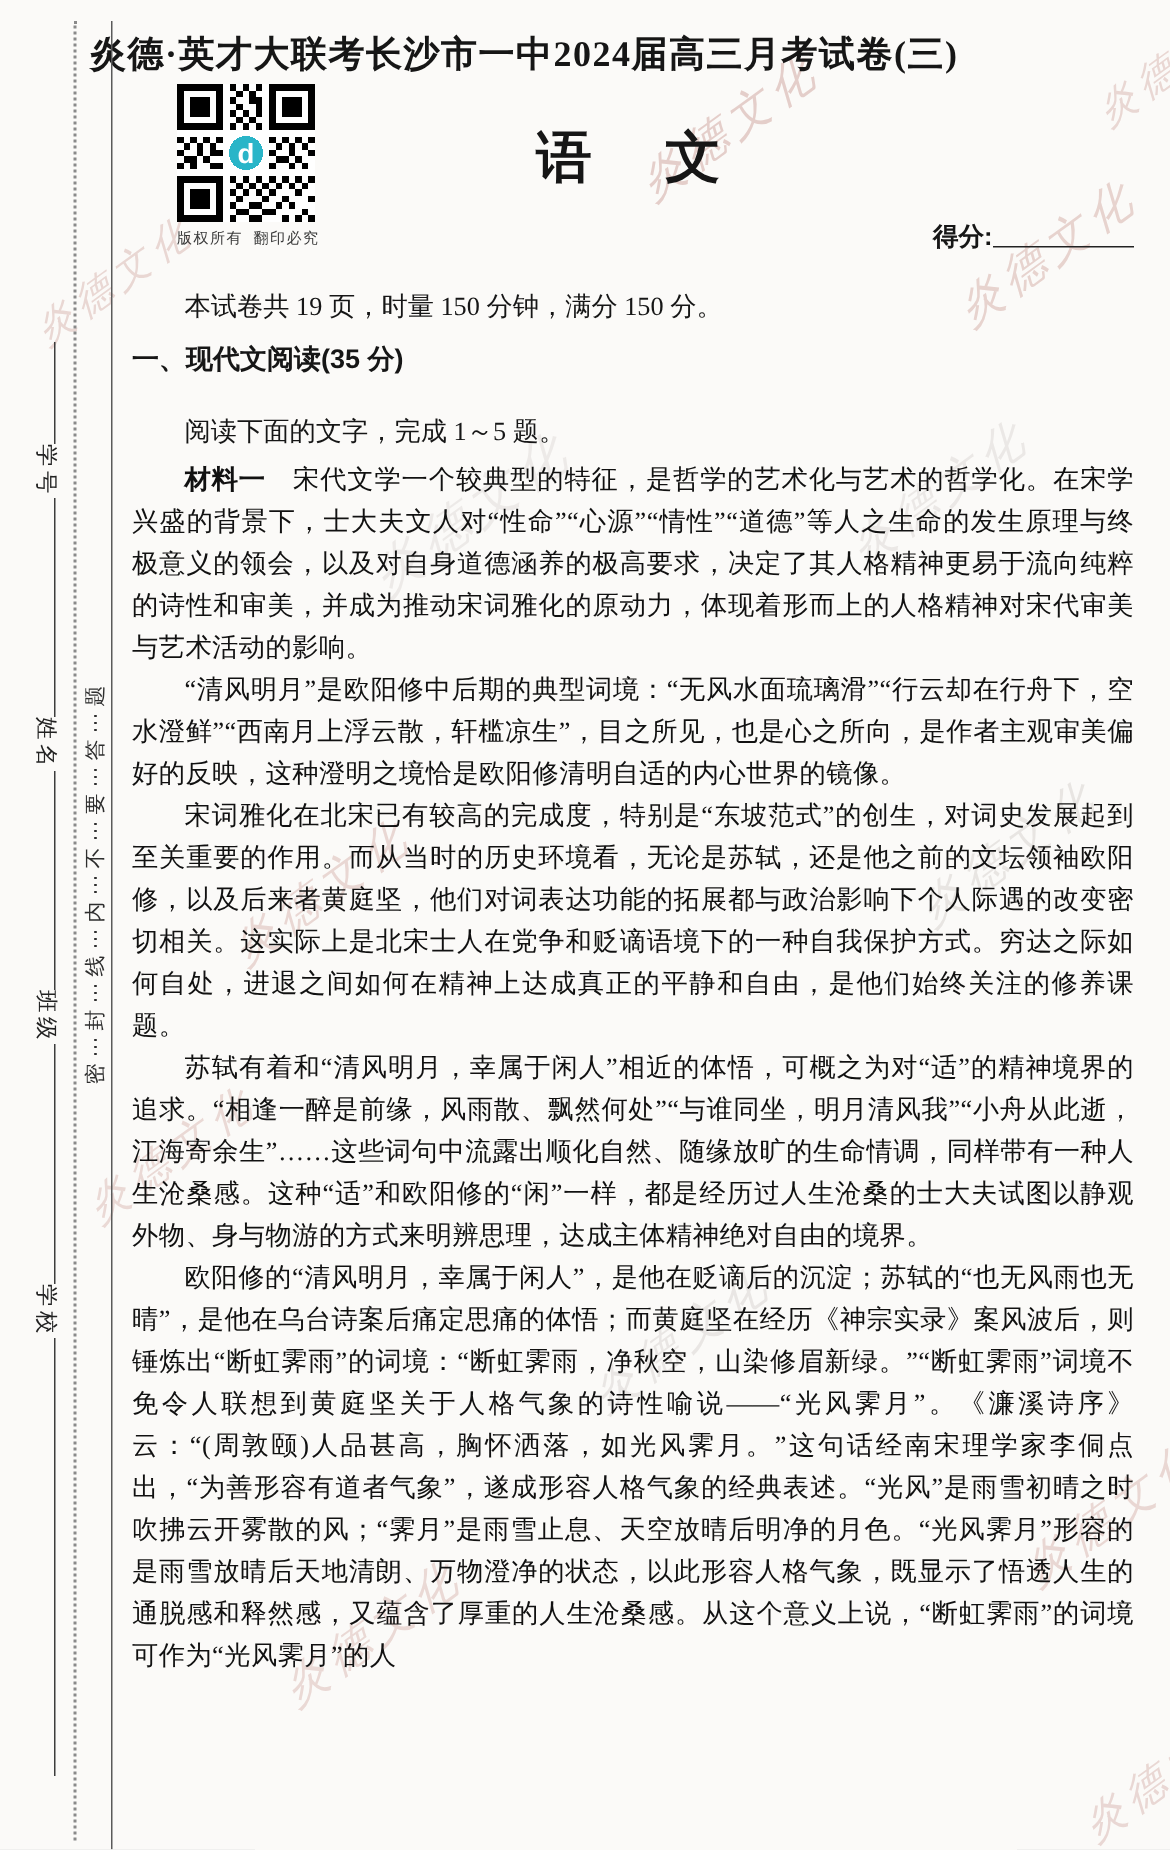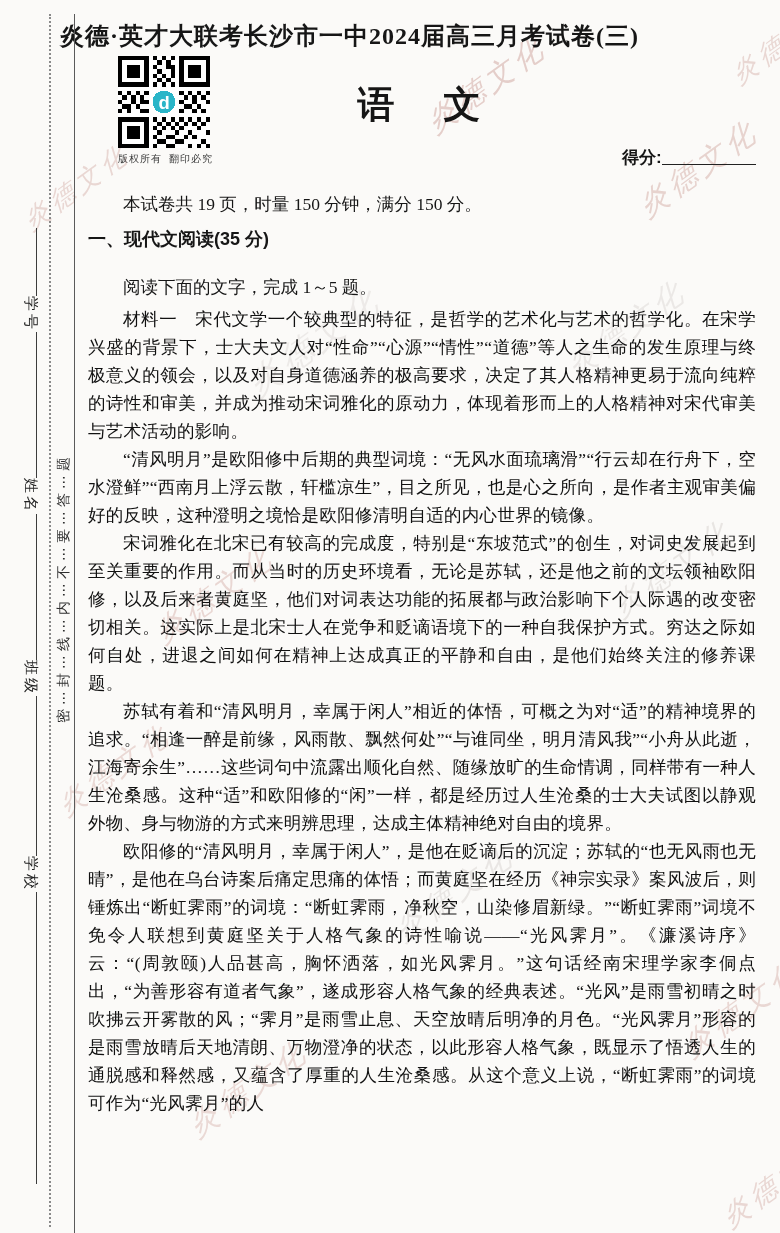--- a/index.html
+++ b/index.html
@@ -58,21 +58,21 @@
   
   .content{position:absolute;left:88px;top:190px;width:668px;z-index:2;}
   .exam-info{font-size:17.5px;text-indent:2em;line-height:28px;margin:0 0 8px 0;}
   .sec-title{font-family:"Liberation Sans","DejaVu Sans",sans-serif;
     font-weight:bold;font-size:18px;line-height:26px;margin:8px 0 22px 0;}
   .subsec-title{font-family:"Liberation Sans","DejaVu Sans",sans-serif;
     font-weight:bold;font-size:17.5px;line-height:26px;margin:0 0 4px 0;padding-left:2em;}
   .instruction{font-size:17.5px;line-height:27px;margin:13px 0 4px 0;padding-left:2em;}
   .para{font-size:17.5px;line-height:28px;text-indent:2em;text-align:justify;
     letter-spacing:0.3px;margin:0;color:#111;}
-  .mat-label{font-family:"Liberation Sans","DejaVu Sans",sans-serif;font-weight:normal;margin-top:13px;}
+  .mat-label{font-family:"Liberation Sans","DejaVu Sans",sans-serif;font-weight:bold;margin-top:13px;}
   
   .page-footer{position:absolute;left:0;right:0;top:1190px;text-align:center;
     font-size:14.5px;letter-spacing:1px;z-index:5;color:#222;}
 </style>
 </head>
 <body>
 
 <div class="page">
 
   <div id="watermarks">

